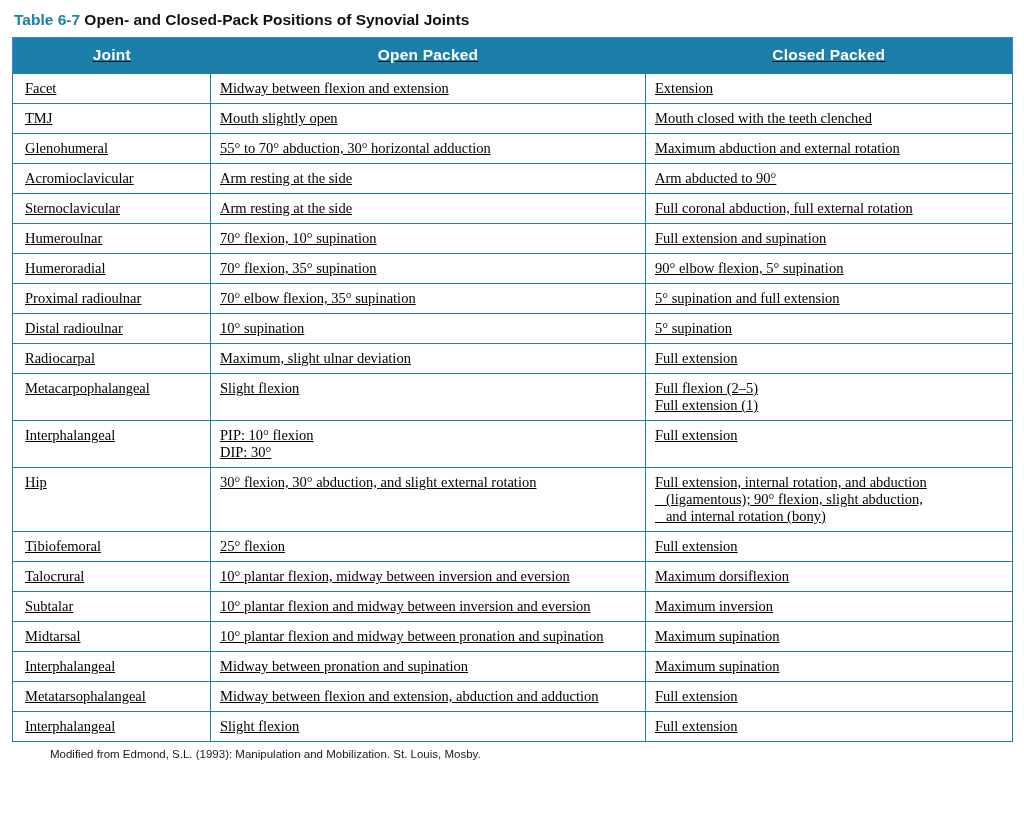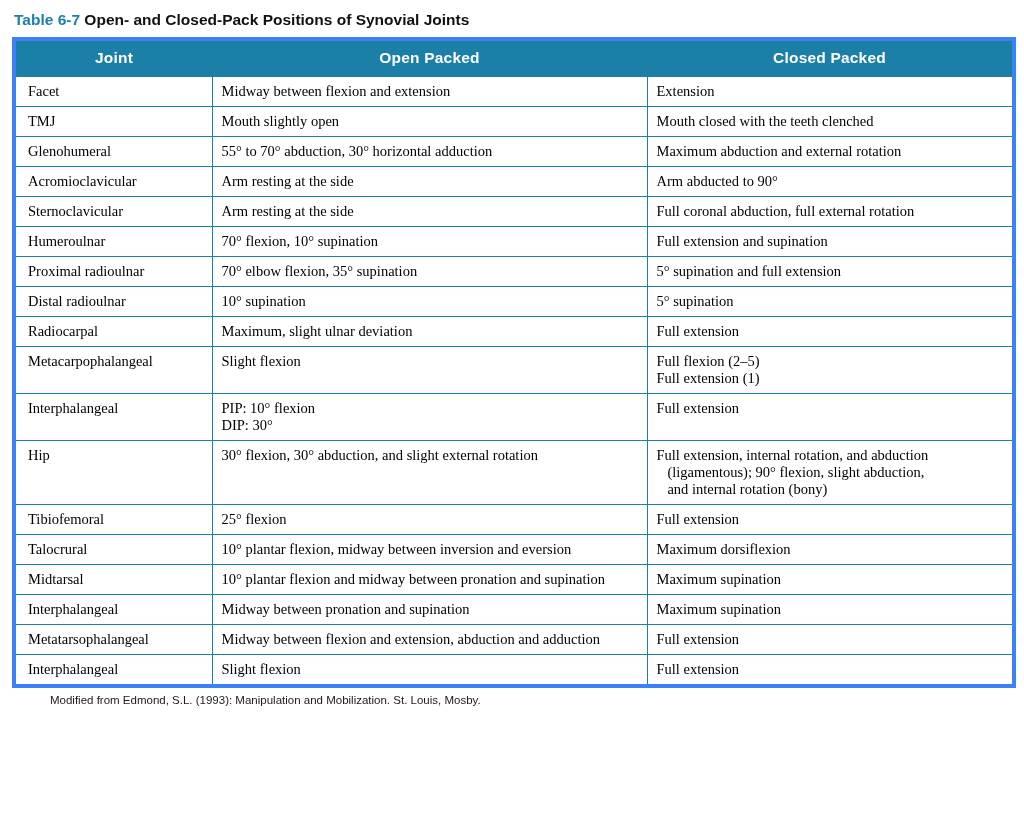--- a/index.html
+++ b/index.html
@@ -32,21 +32,22 @@
   .caption .cap-num {
     color: #1b7fa8;
   }
   .caption .cap-text {
     color: #111111;
   }
   table.data {
     width: 1000px;
     border-collapse: collapse;
     table-layout: fixed;
-    border: 4px solid #3b82f6;
+    border: 1px solid #3b82f6;
+    text-decoration: underline;
   }
   table.data col.c0 { width: 198px; }
   table.data col.c1 { width: 435px; }
   table.data col.c2 { width: 367px; }
 
   table.data thead th {
     background: #1b7fa8;
     color: #ffffff;
     font-family: "Liberation Sans", sans-serif;
     font-size: 15.5px;
@@ -164,20 +165,31 @@
           </td>
           <td class="col1">
             <div class="cellline">70° flexion, 10° supination</div>
           </td>
           <td class="col2">
             <div class="cellline">Full extension and supination</div>
           </td>
         </tr>
         <tr>
           <td class="col0">
+            <div class="cellline">Humeroradial</div>
+          </td>
+          <td class="col1">
+            <div class="cellline">70° flexion, 35° supination</div>
+          </td>
+          <td class="col2">
+            <div class="cellline">90° elbow flexion, 5° supination</div>
+          </td>
+        </tr>
+        <tr>
+          <td class="col0">
             <div class="cellline">Proximal radioulnar</div>
           </td>
           <td class="col1">
             <div class="cellline">70° elbow flexion, 35° supination</div>
           </td>
           <td class="col2">
             <div class="cellline">5° supination and full extension</div>
           </td>
         </tr>
         <tr>
@@ -256,20 +268,31 @@
           </td>
           <td class="col1">
             <div class="cellline">10° plantar flexion, midway between inversion and eversion</div>
           </td>
           <td class="col2">
             <div class="cellline">Maximum dorsiflexion</div>
           </td>
         </tr>
         <tr>
           <td class="col0">
+            <div class="cellline">Subtalar</div>
+          </td>
+          <td class="col1">
+            <div class="cellline">10° plantar flexion and midway between inversion and eversion</div>
+          </td>
+          <td class="col2">
+            <div class="cellline">Maximum inversion</div>
+          </td>
+        </tr>
+        <tr>
+          <td class="col0">
             <div class="cellline">Midtarsal</div>
           </td>
           <td class="col1">
             <div class="cellline">10° plantar flexion and midway between pronation and supination</div>
           </td>
           <td class="col2">
             <div class="cellline">Maximum supination</div>
           </td>
         </tr>
         <tr>

